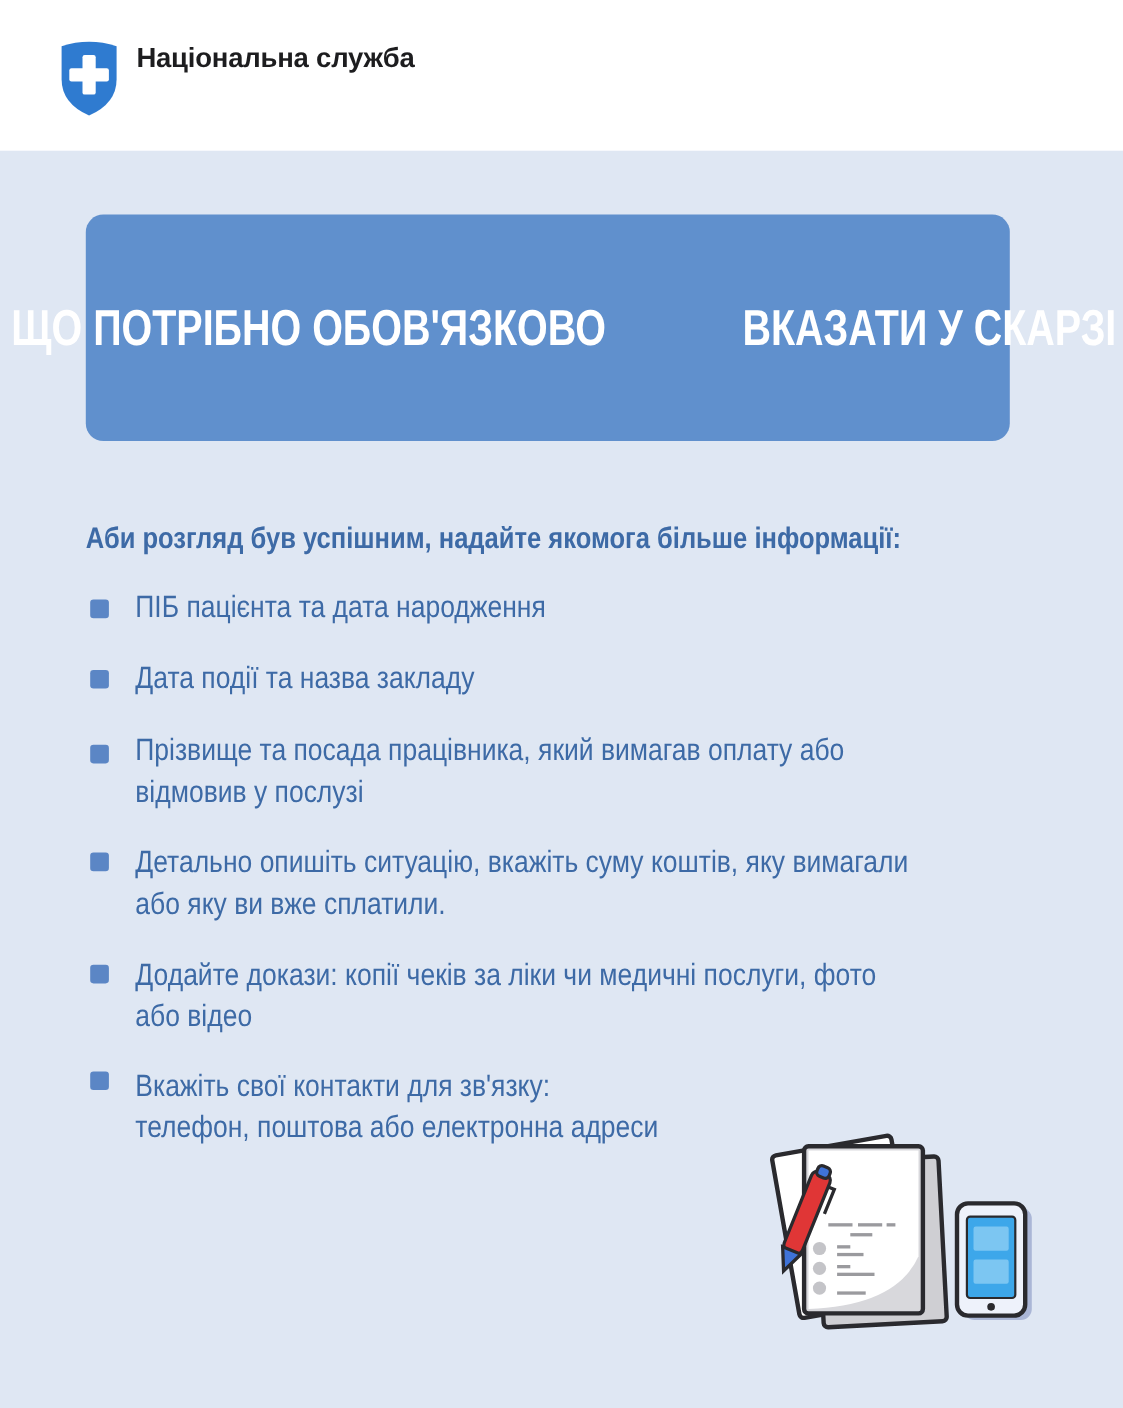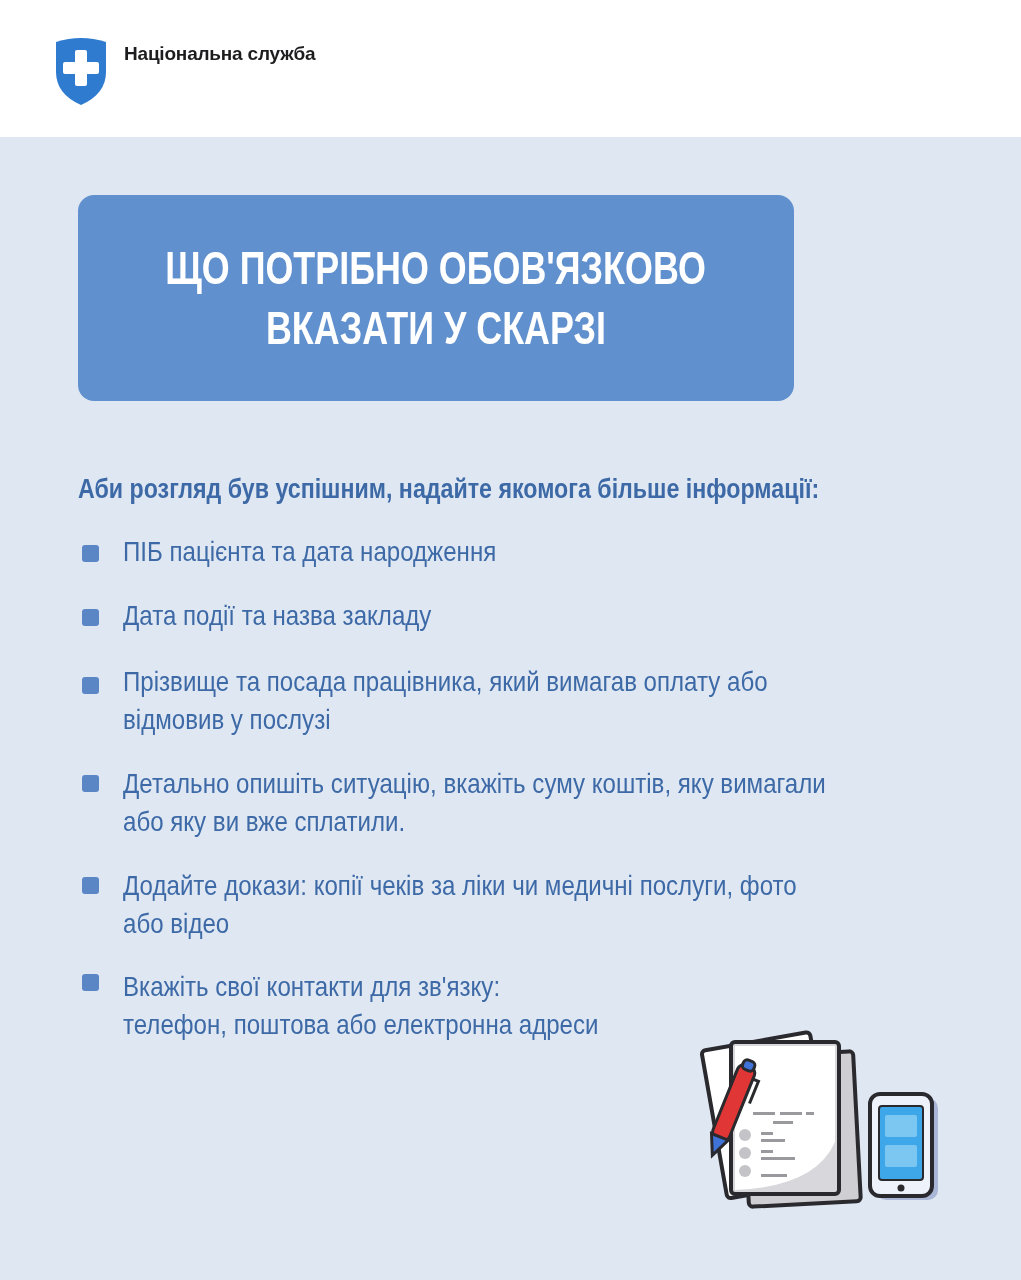--- a/index.html
+++ b/index.html
@@ -12,27 +12,27 @@
   .header {
     position: absolute; left: 0; top: 0; width: 1021px; height: 137px;
     background: #ffffff;
   }
   .logo-shield {
     position: absolute; left: 52px; top: 36px; width: 58px; height: 70px;
   }
   .logo-text {
     position: absolute; left: 124px; top: 38px;
     font-family: "Liberation Sans", sans-serif;
-    font-weight: 700; font-size: 19px; line-height: 31px; color: #1d1d1f;
+    font-weight: 700; font-size: 25px; line-height: 31px; color: #1d1d1f;
     letter-spacing: -0.2px;
   }
   .banner {
-    position: absolute; left: 78px; top: 195px; width: 716px; height: 206px;
+    position: absolute; left: 78px; top: 195px; width: 840px; height: 206px;
     background: #6090cd; border-radius: 16px;
-    display: flex; flex-direction: column; align-items: center; justify-content: center;
+    display: flex; flex-direction: row; align-items: center; justify-content: center;
   }
   .banner-line {
     color: #ffffff; font-weight: 700;
     font-family: "Liberation Sans", sans-serif;
     font-size: 46px; line-height: 60px; letter-spacing: 0px;
     transform: scaleX(0.78); white-space: nowrap;
   }
   .intro {
     position: absolute; left: 78px; top: 472px; width: 900px;
     color: #3d6aa6; font-weight: 700; font-size: 27px; line-height: 34px;

